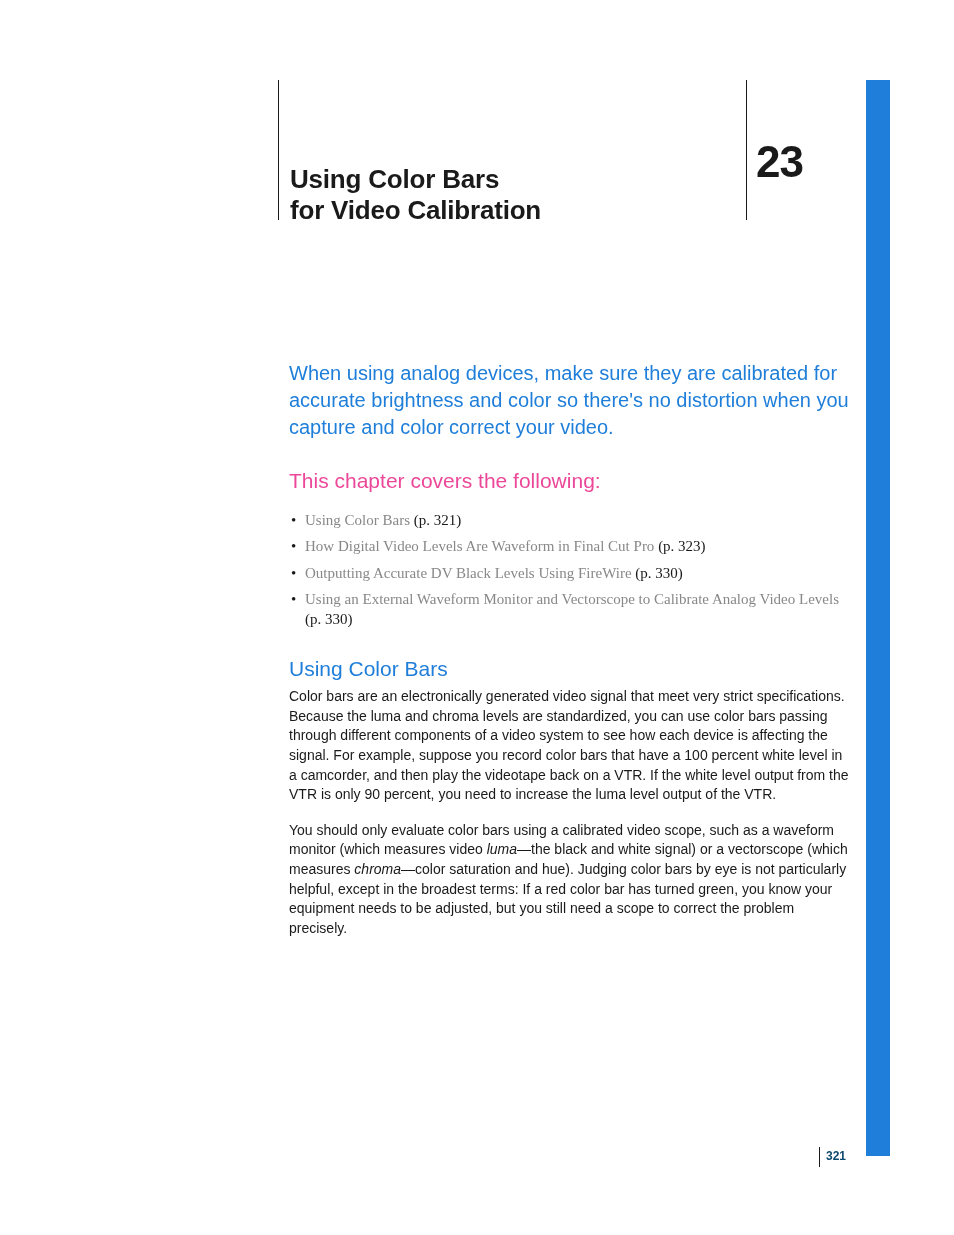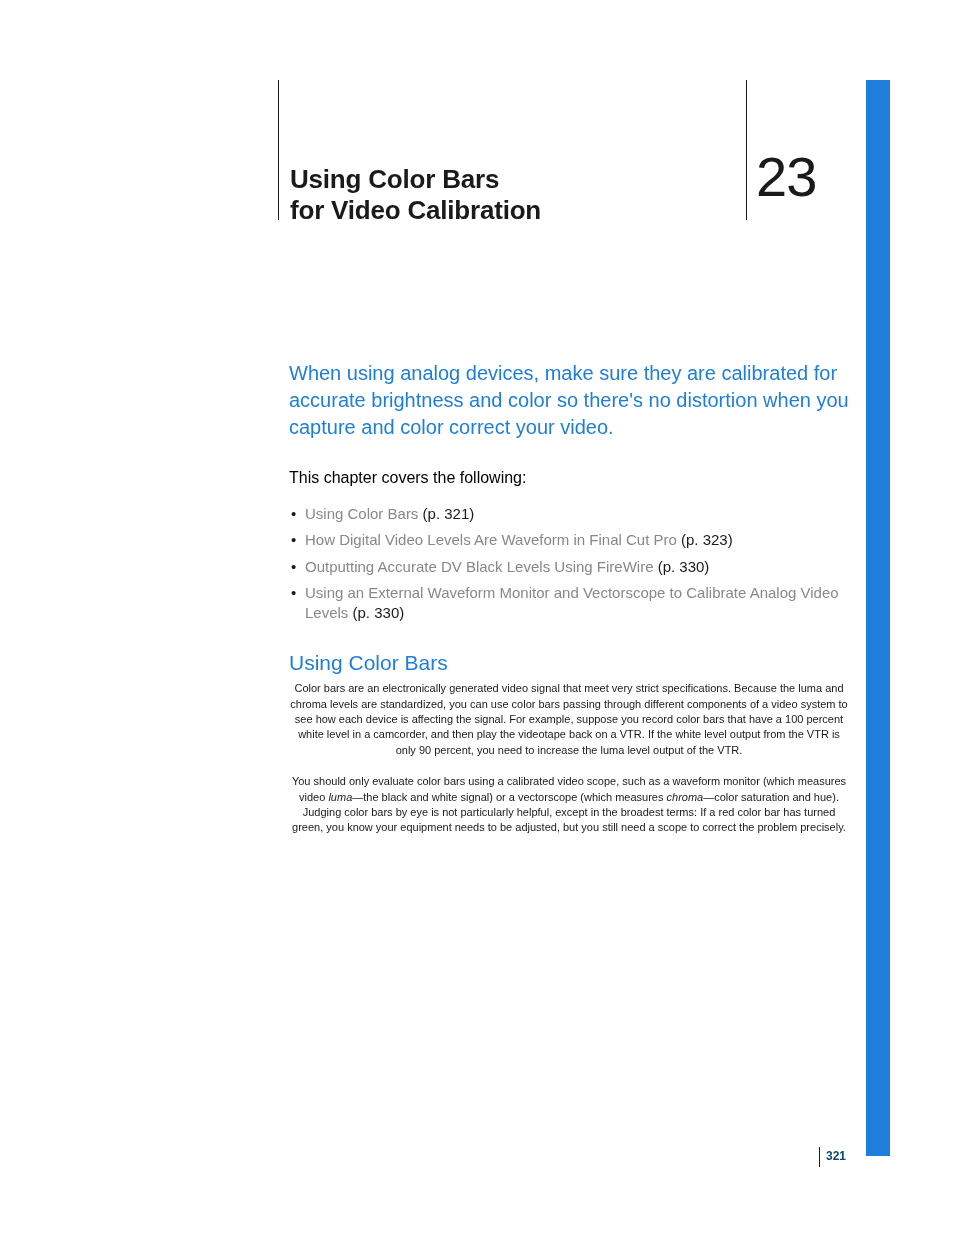--- a/index.html
+++ b/index.html
@@ -35,24 +35,24 @@
   .chapter-rule {
     position: absolute;
     top: 80px;
     left: 746px;
     width: 0;
     height: 140px;
     border-left: 1px solid #1a1a1a;
   }
   .chapter-number {
     position: absolute;
-    top: 149px;
+    top: 140px;
     left: 756px;
-    font-size: 56px;
-    font-weight: 400;
+    font-size: 44px;
+    font-weight: 700;
     letter-spacing: -1px;
     color: #1a1a1a;
     line-height: 1;
   }
   .chapter-title {
     position: absolute;
     top: 164px;
     left: 290px;
     font-size: 26px;
     font-weight: 600;
@@ -67,28 +67,29 @@
     width: 560px;
   }
   .intro {
     color: #1e7ed9;
     font-size: 20px;
     line-height: 1.35;
     font-weight: 400;
     margin-bottom: 28px;
   }
   .covers {
-    font-size: 16px;
-    color: #000000;
+    font-size: 21px;
+    color: #ec4899;
     margin-bottom: 10px;
   }
   ul.toc {
     list-style: none;
     padding: 0;
     margin: 17px 0 28px 0;
+    font-family: Liberation Serif, serif;
   }
   ul.toc li {
     position: relative;
     padding-left: 16px;
     margin-bottom: 6px;
     font-size: 15px;
     line-height: 1.35;
     color: #1a1a1a;
   }
   ul.toc li::before {
@@ -104,25 +105,24 @@
   ul.toc li .pref {
     color: #1a1a1a;
   }
   .section-heading {
     color: #1e7ed9;
     font-size: 21px;
     font-weight: 400;
     margin: 24px 0 6px 0;
   }
   .body-text {
-    font-size: 11px;
+    font-size: 14px;
     line-height: 1.4;
     color: #1a1a1a;
     margin-bottom: 16px;
-    text-align: center;
   }
   .body-text em {
     font-style: italic;
   }
   .page-number {
     position: absolute;
     right: 108px;
     bottom: 72px;
     font-size: 12px;
     font-weight: 700;

